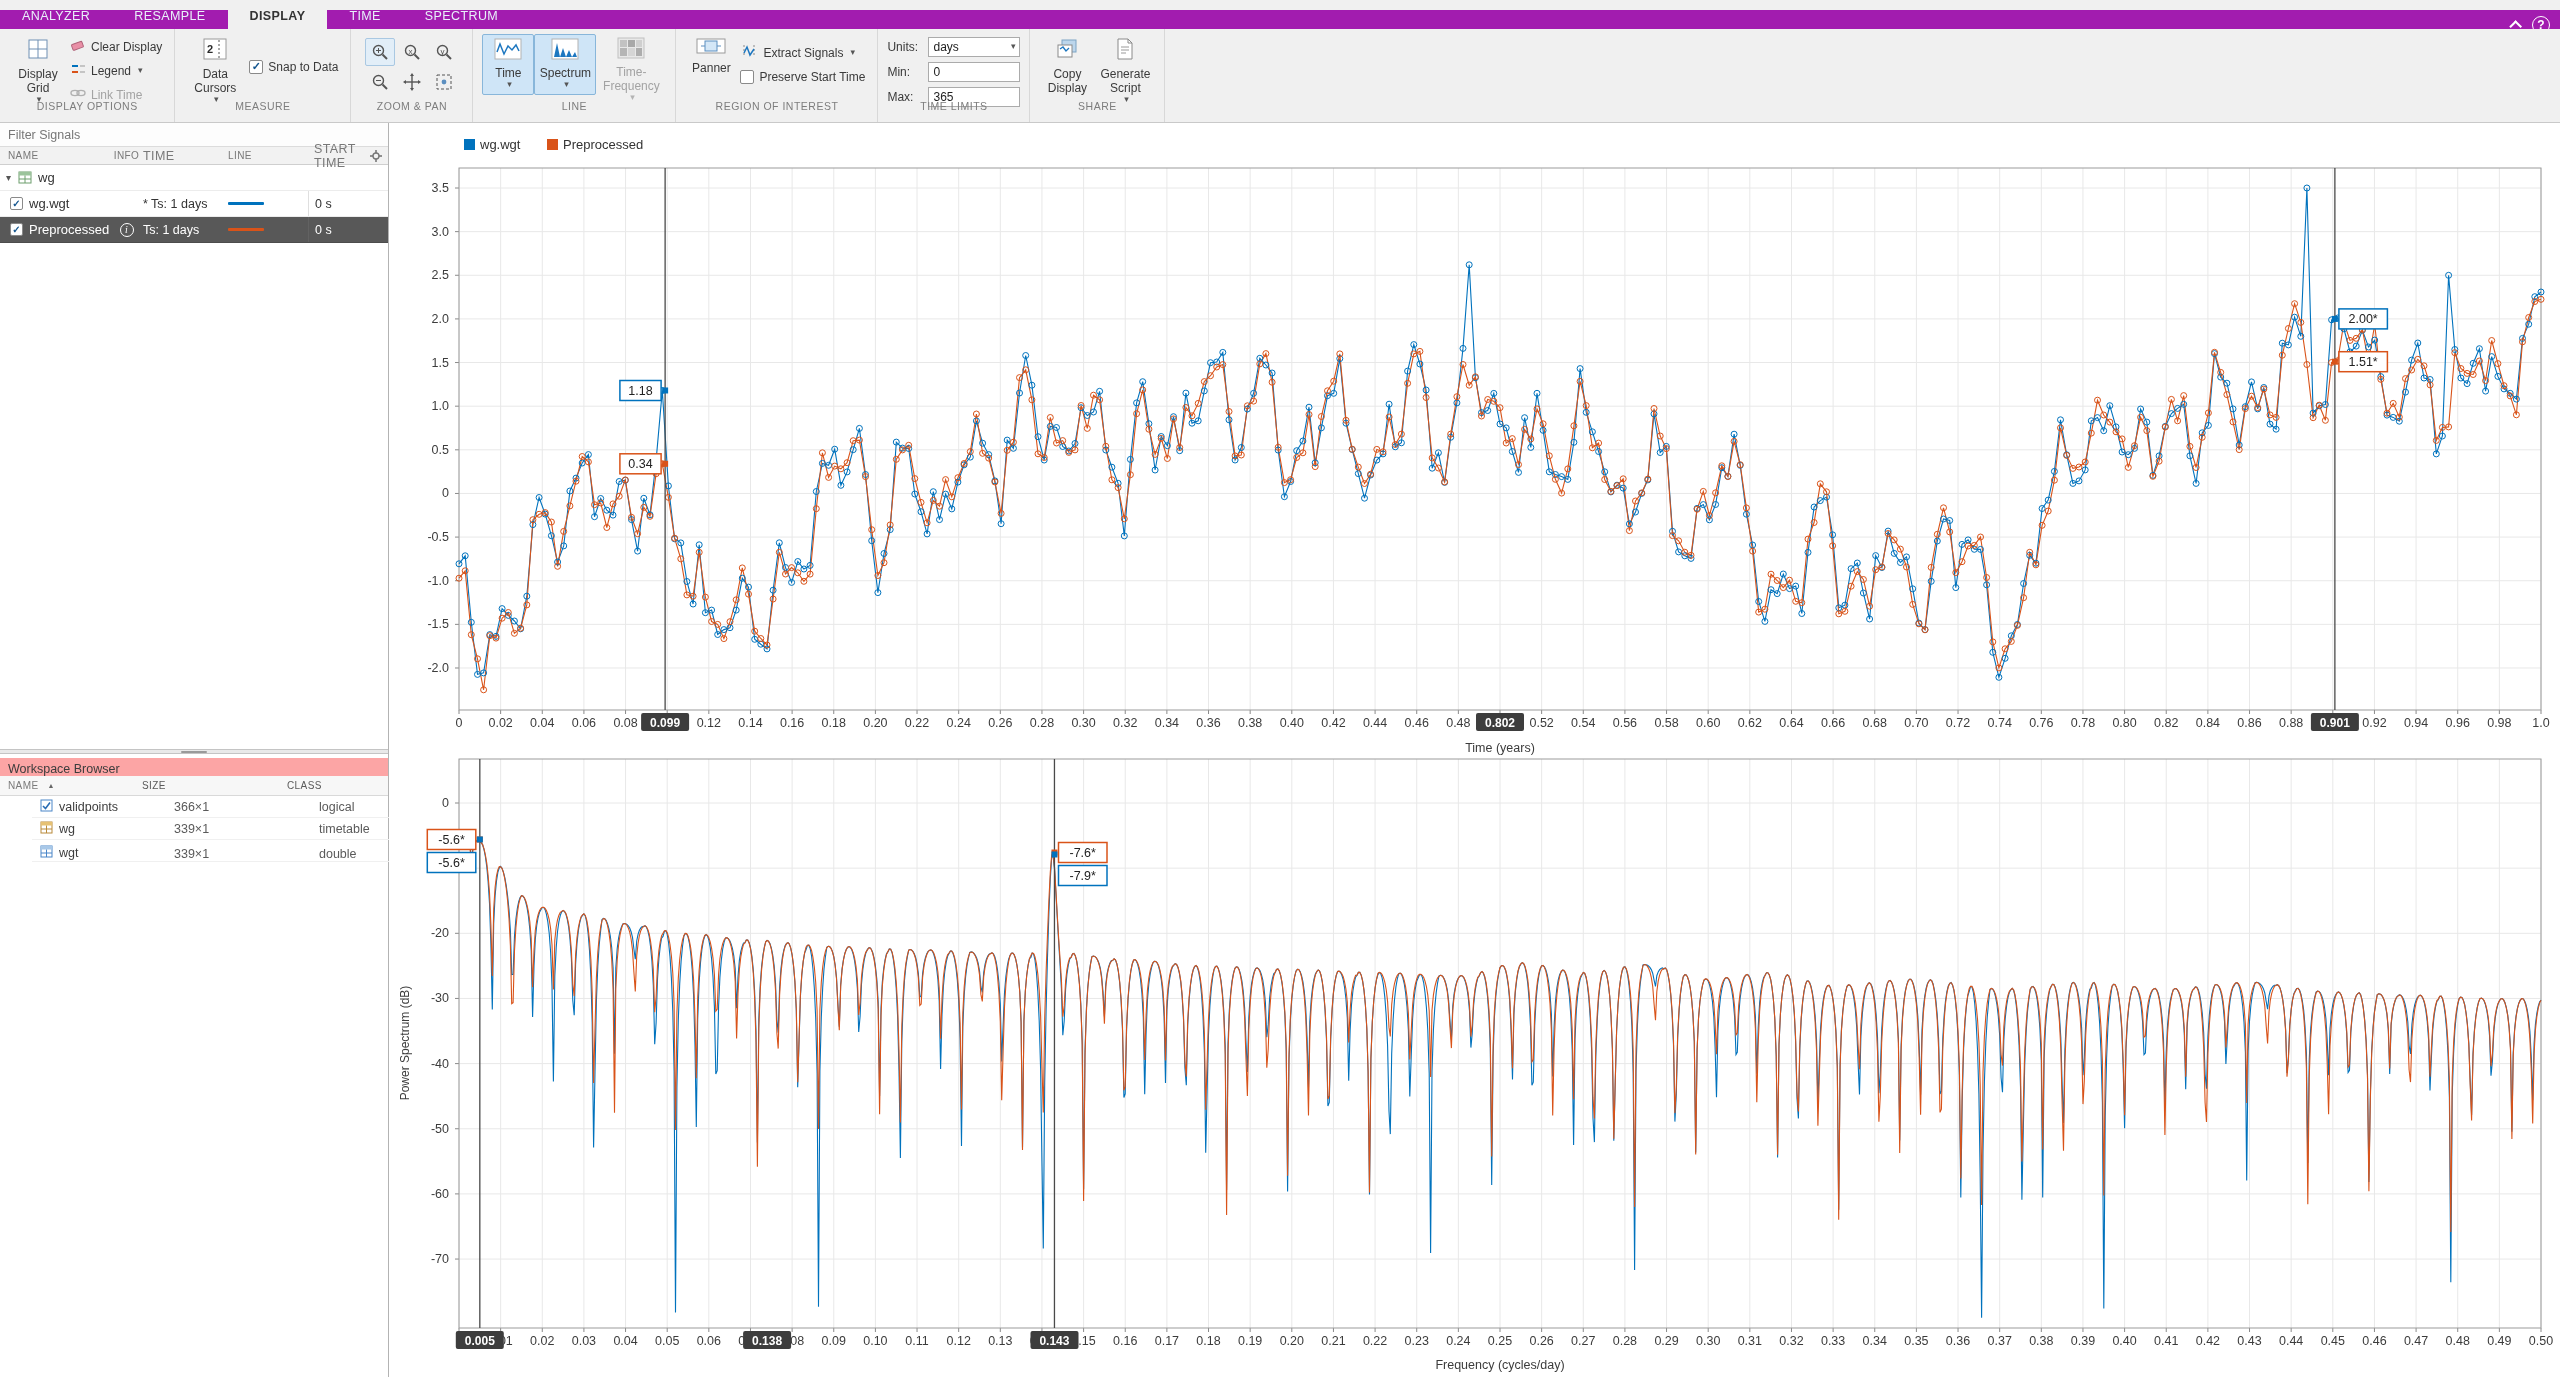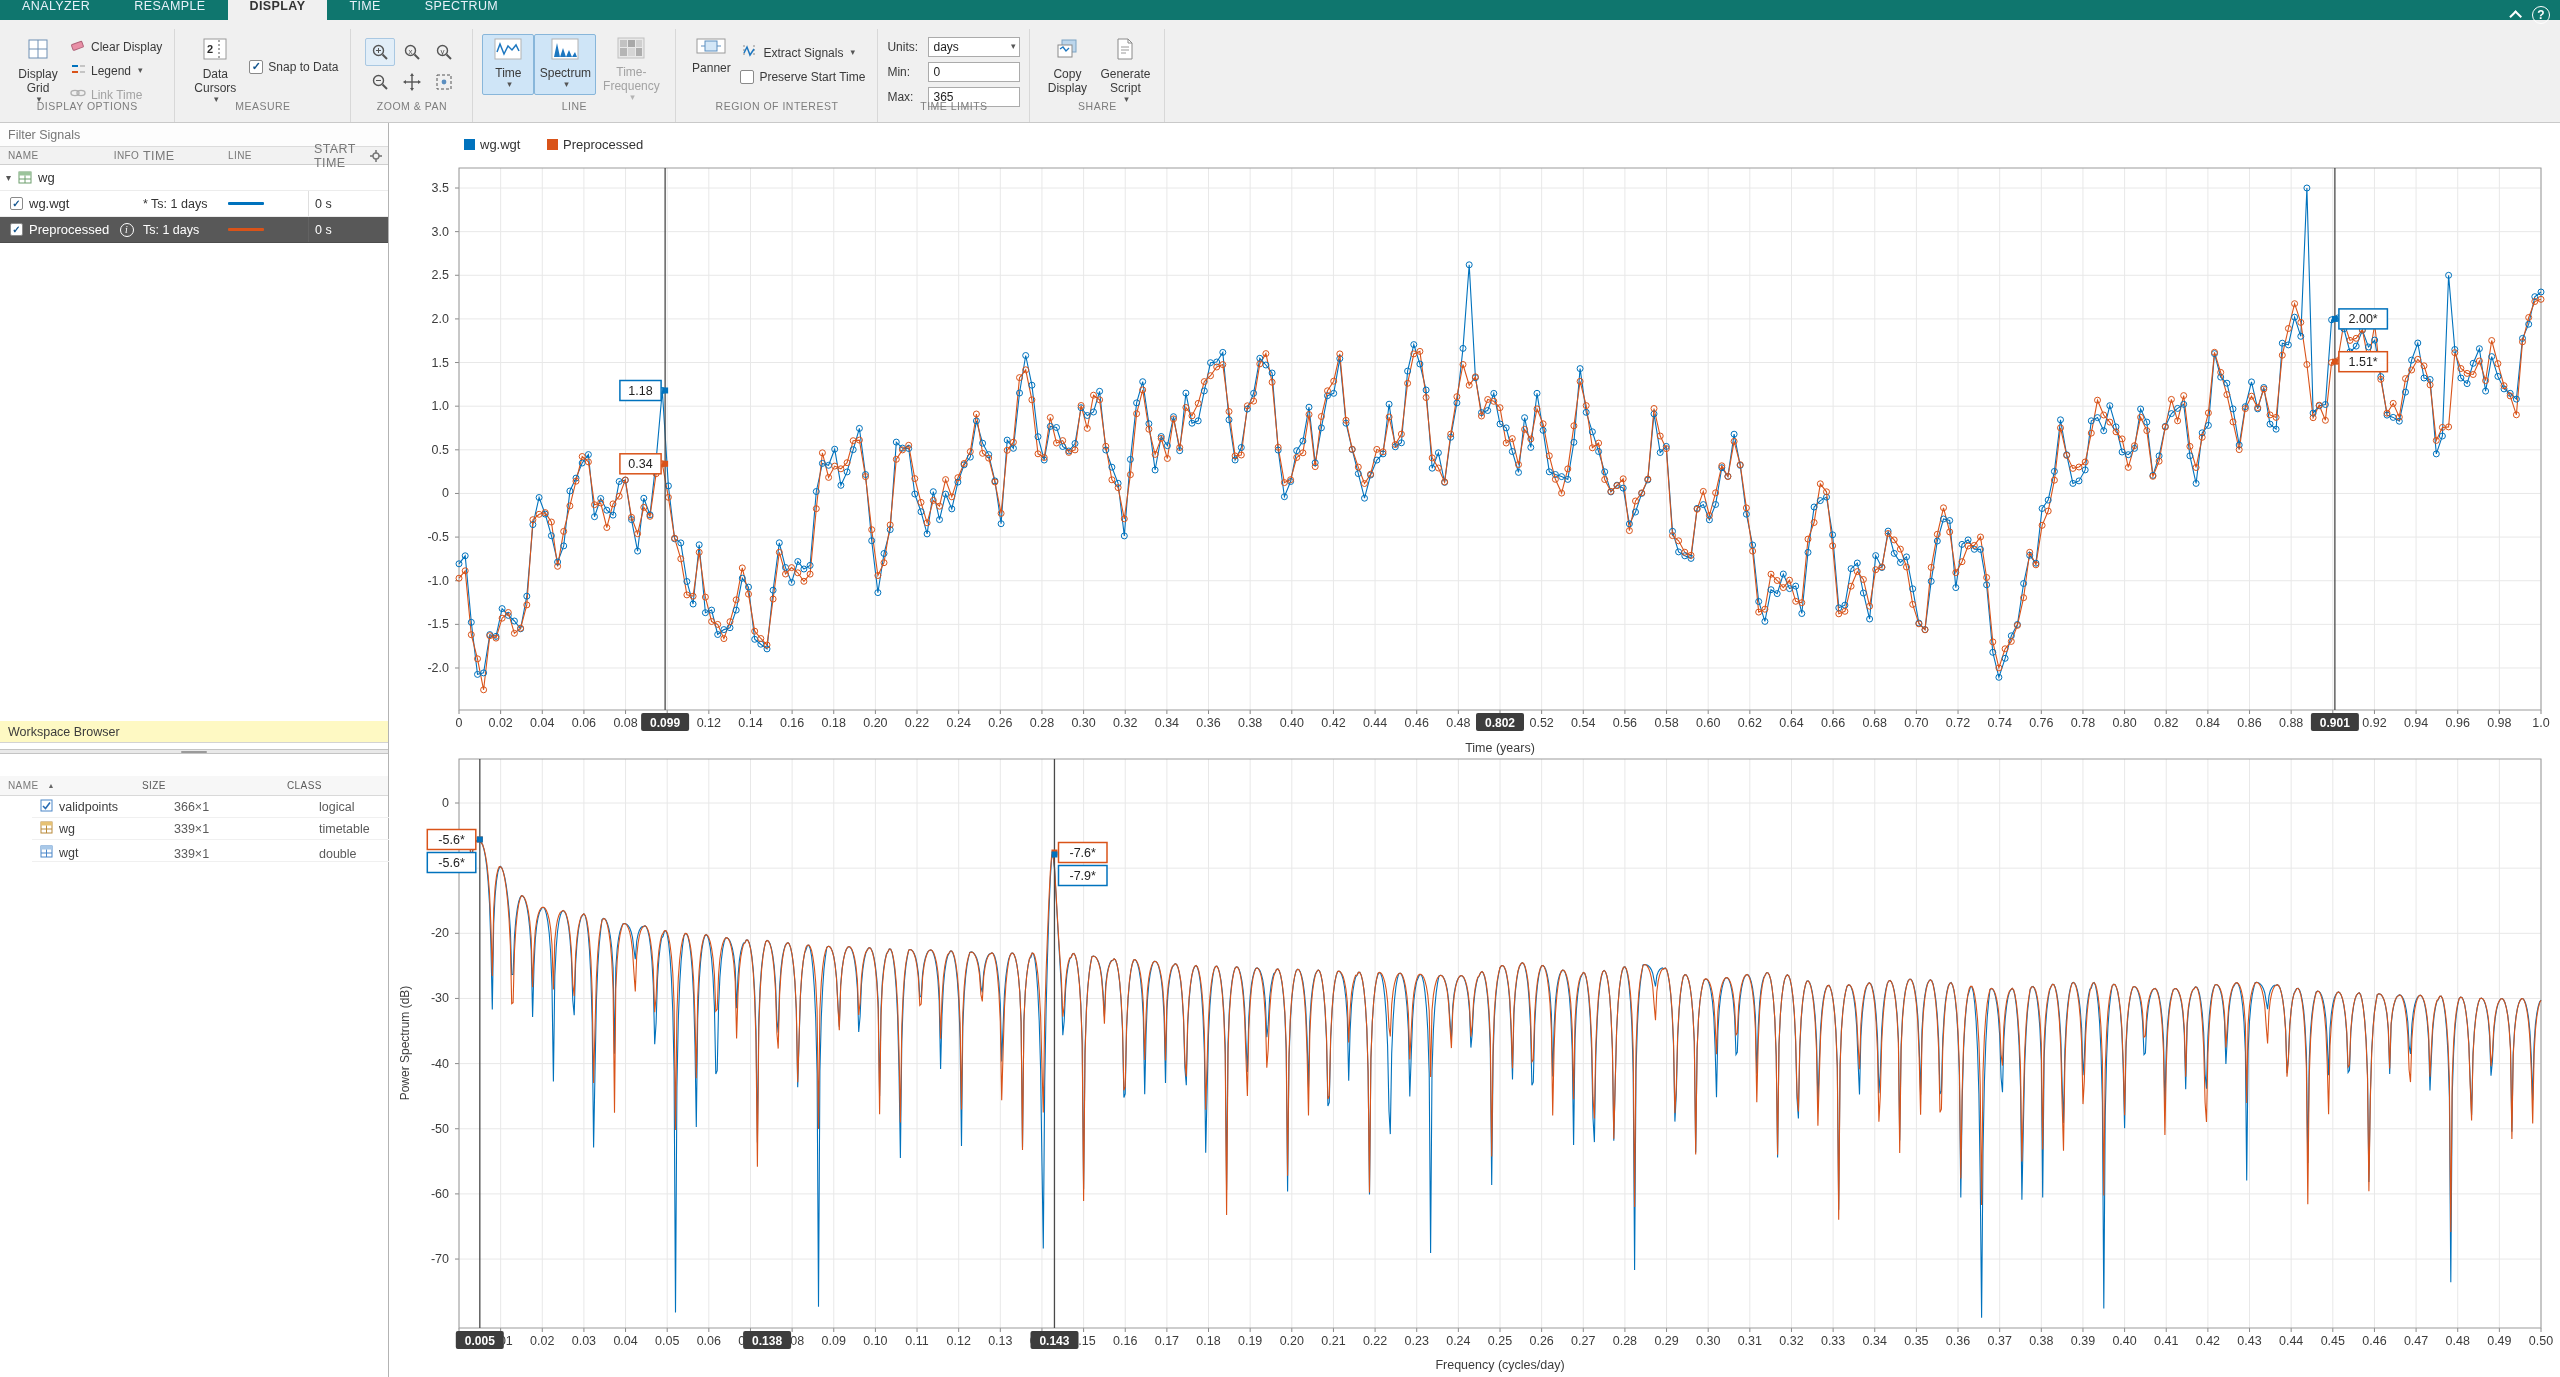--- a/index.html
+++ b/index.html
@@ -1,20 +1,20 @@
 <!DOCTYPE html>
 <html><head>
 <meta charset="utf-8">
 <style>
   html,body{margin:0;padding:0;width:2560px;height:1377px;overflow:hidden;background:#f0f0f0;
     font-family:"Liberation Sans",sans-serif;-webkit-font-smoothing:antialiased;}
   *{box-sizing:border-box;}
 
   
-  .titlebar{position:absolute;left:0;top:0;width:2560px;height:20px;background:#0f766e;display:flex;align-items:flex-end;}
+  .titlebar{position:absolute;left:0;top:10px;width:2560px;height:20px;background:#a21caf;display:flex;align-items:flex-end;}
   .tab{height:29px;display:flex;align-items:center;padding:0 22px;color:#e8f1fa;font-size:12.5px;letter-spacing:.4px;cursor:default;}
   .tab.active{background:#f0f0f0;color:#333;font-weight:bold;text-align:center;}
   .tb-right{position:absolute;right:10px;top:0;height:29px;display:flex;align-items:center;gap:14px;}
   .chev-up{width:9px;height:9px;border-top:2px solid #fff;border-right:2px solid #fff;transform:rotate(-45deg) translateY(3px);}
   .help-circ{width:18px;height:18px;border:1.5px solid #fff;border-radius:50%;color:#fff;font-size:12px;font-weight:bold;display:flex;align-items:center;justify-content:center;}
 
   
   .ribbon{position:absolute;left:0;top:29px;width:2560px;height:94px;background:#f0f0f0;border-bottom:1px solid #c9c9c9;display:flex;}
   .sec{position:relative;display:flex;align-items:flex-start;padding:5px 9px 18px 9px;border-right:1px solid #d8d8d8;}
   .sec-label{position:absolute;bottom:10px;left:0;right:0;text-align:center;font-size:10.5px;color:#7d7d7d;letter-spacing:.5px;white-space:nowrap;}
@@ -50,21 +50,21 @@
   .c-line{width:80px;display:flex;align-items:center;}
   .c-start{flex:1;padding-left:6px;border-left:1px solid rgba(128,128,128,.25);align-self:stretch;display:flex;align-items:center;font-size:12.5px;}
   .sig-head .c-start{border-left:none;}
   .gear-slot{position:absolute;right:5px;top:2px;}
   .linesample{width:36px;height:3px;border-radius:1px;display:inline-block;}
   .tw{color:#555;font-size:10px;margin-left:6px;width:12px;}
   .gname{font-size:13px;color:#333;}
   .info-i{width:14px;height:14px;border:1.4px solid #fff;border-radius:50%;color:#fff;font-size:10px;display:flex;align-items:center;justify-content:center;font-family:"Liberation Serif",serif;font-style:italic;}
   .panel-splitter{position:absolute;left:0;top:626px;width:100%;height:5px;background:#e9e9e9;border-top:1px solid #c4c4c4;border-bottom:1px solid #c4c4c4;display:flex;align-items:center;justify-content:center;}
   .grip{width:26px;height:2px;background:#9a9a9a;border-radius:1px;}
-  .ws-title{position:absolute;left:0;top:598px;width:100%;height:22px;background:#fef9c3;border-bottom:1px solid #d3d3d3;display:flex;align-items:center;padding-left:8px;font-size:12.5px;color:#3c3c3c;}
+  .ws-title{position:absolute;left:0;top:635px;width:100%;height:22px;background:#fca5a5;border-bottom:1px solid #d3d3d3;display:flex;align-items:center;padding-left:8px;font-size:12.5px;color:#3c3c3c;}
   .ws-head{position:absolute;left:0;top:653px;width:100%;height:20px;background:#f7f7f7;border-bottom:1px solid #d9d9d9;display:flex;align-items:center;font-size:10px;color:#7a7a7a;letter-spacing:.4px;}
   .ws-row{position:absolute;left:0;width:100%;height:22px;display:flex;align-items:center;font-size:12.5px;color:#3d3d3d;border-bottom:1px solid #f0f0f0;margin-left:32px;}
   .w-name{width:142px;padding-left:8px;display:flex;align-items:center;gap:6px;}
   .w-size{width:145px;color:#5a5a5a;}
   .w-class{flex:1;color:#5a5a5a;}
   .sort-tri{font-size:7px;color:#666;margin-left:3px;}
 
   
   .plot-area{position:absolute;left:389px;top:123px;width:2171px;height:1254px;background:#fff;}
   svg text{font-family:"Liberation Sans",sans-serif;}

